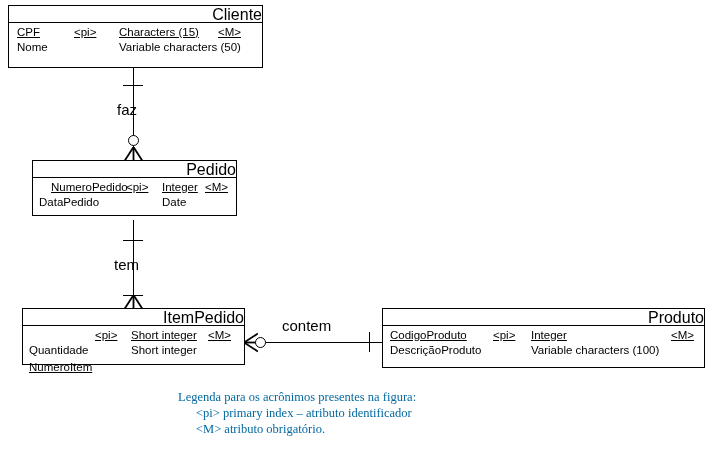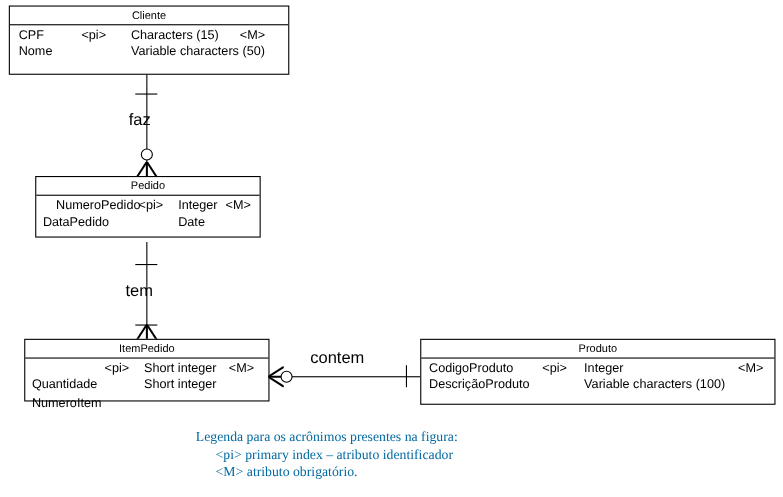--- a/index.html
+++ b/index.html
@@ -20,22 +20,22 @@
   .entity {
     position: absolute;
     box-sizing: border-box;
     border: 1.5px solid #000000;
     background: #ffffff;
   }
   .entity-title {
     box-sizing: border-box;
     height: 17px;
     line-height: 17px;
-    text-align: center;
-    font-size: 10px;
+    text-align: right;
+    font-size: 16px;
     color: #000000;
     border-bottom: 1.5px solid #000000;
     white-space: nowrap;
   }
   .entity-attrs {
     box-sizing: border-box;
     padding: 2px 0 2px 0;
   }
   .attr-row {
     position: relative;
@@ -44,20 +44,21 @@
     font-size: 11.5px;
     color: #000000;
     white-space: nowrap;
   }
   .attr-cell {
     position: absolute;
     top: 0;
     white-space: nowrap;
   }
   .u {
+    text-decoration: underline;
     text-underline-offset: 1px;
   }
 
   
   .vline {
     position: absolute;
     width: 0;
     border-left: 1.6px solid #000000;
   }
   .hline {

